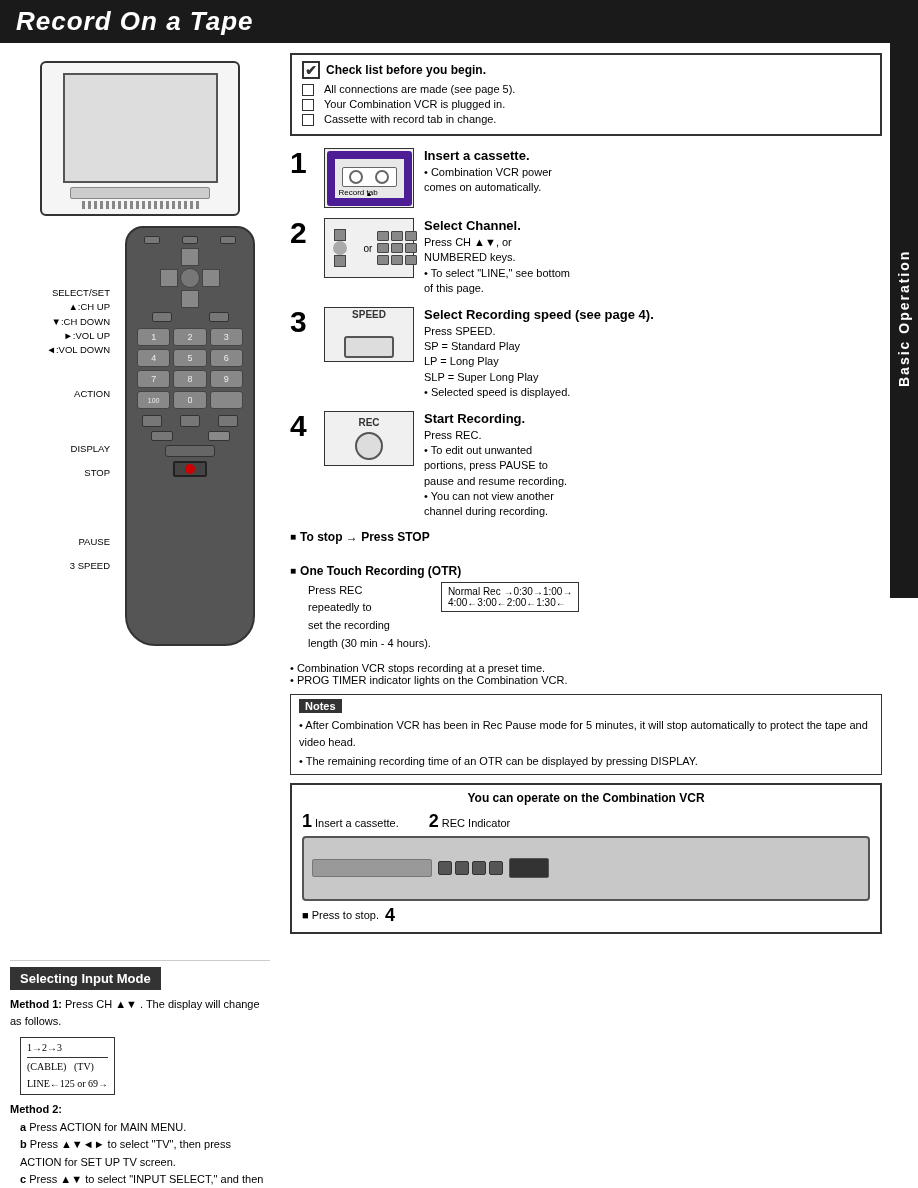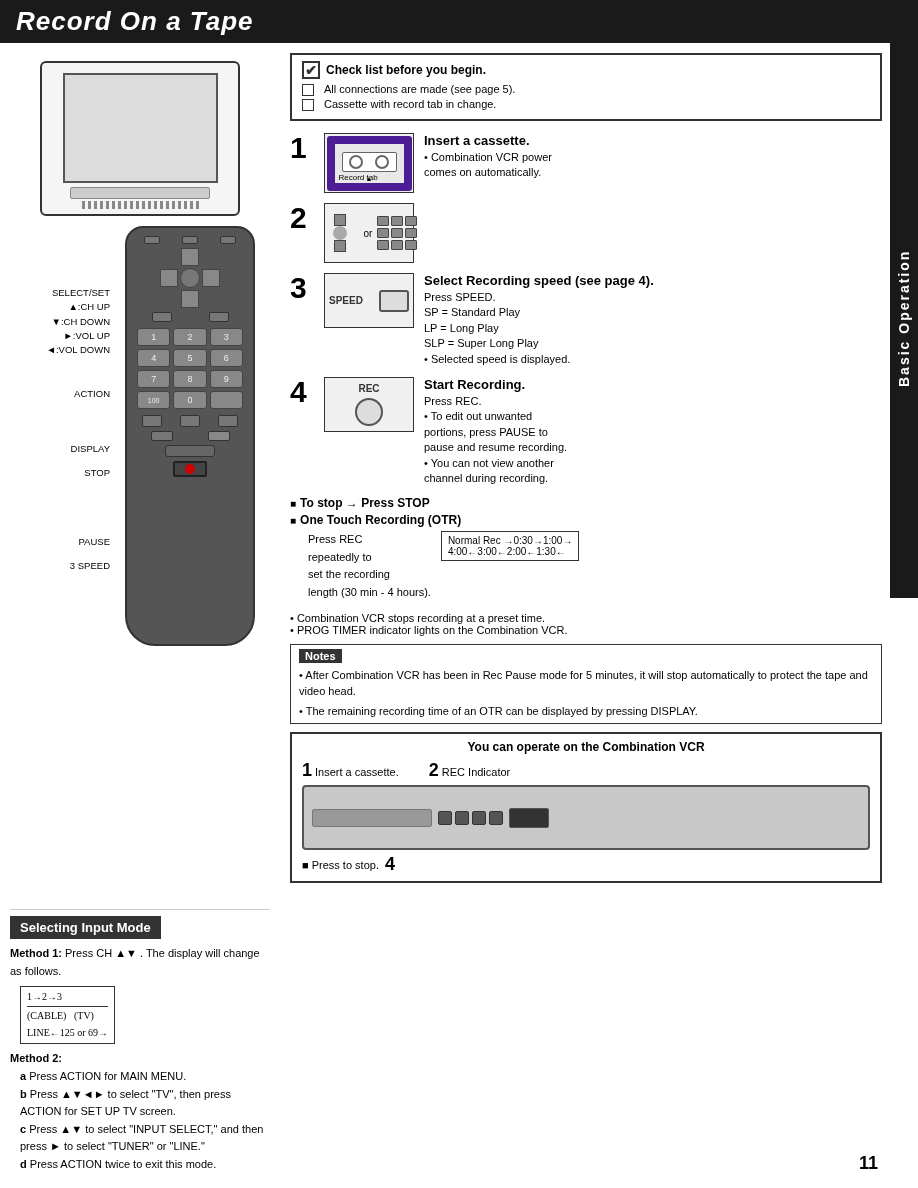--- a/index.html
+++ b/index.html
@@ -308,22 +308,23 @@
       background: #888;
       border: 1px solid #444;
       border-radius: 1px;
     }
 
     
     .speed-illus {
       width: 80px;
       height: 50px;
       display: flex;
-      align-items: center;
-      justify-content: center;
+      flex-direction: column;
+      align-items: center;
+      justify-content: flex-start;
       gap: 16px;
     }
     .speed-label-text {
       font-size: 10px;
       font-weight: bold;
       color: #333;
     }
     .speed-btn-rect {
       width: 50px;
       height: 22px;
@@ -355,21 +356,21 @@
       background: #ddd;
     }
 
     
     .to-stop-line {
       display: flex;
       align-items: center;
       gap: 4px;
       font-size: 12px;
       font-weight: bold;
-      margin: 6px 0 3px 0;
+      margin: 6px 0 20px 0;
     }
     .to-stop-line::before {
       content: '■';
       font-size: 10px;
     }
 
     
     .otr-section {
       margin-bottom: 8px;
     }
@@ -637,20 +638,24 @@
       <div class="checklist-title">
         <div class="check-icon">✔</div>
         <span>Check list before you begin.</span>
       </div>
       <div class="checklist-item">
         <div class="checkbox"></div>
         <span>All connections are made (see page 5).</span>
       </div>
       <div class="checklist-item">
         <div class="checkbox"></div>
+        <span>Your Combination VCR is plugged in.</span>
+      </div>
+      <div class="checklist-item">
+        <div class="checkbox"></div>
         <span>Cassette with record tab in change.</span>
       </div>
     </div>
 
     <div class="step">
       <div class="step-number">1</div>
       <div class="step-image cassette">
 
         <div class="cassette-illus">
           <div class="cassette-window">
@@ -685,20 +690,29 @@
             <div class="num-btn"></div>
             <div class="num-btn"></div>
             <div class="num-btn"></div>
             <div class="num-btn"></div>
             <div class="num-btn"></div>
             <div class="num-btn"></div>
             <div class="num-btn"></div>
             <div class="num-btn"></div>
             <div class="num-btn"></div>
           </div>
+        </div>
+      </div>
+      <div class="step-desc">
+        <div class="step-title">Select Channel.</div>
+        <div class="step-text">
+          <span>Press CH ▲▼, or</span><br>
+          <span>NUMBERED keys.</span><br>
+          <span>• To select "LINE," see bottom</span><br>
+          <span>  of this page.</span>
         </div>
       </div>
     </div>
 
     <div class="step">
       <div class="step-number">3</div>
       <div class="step-image speed">
         <div class="speed-illus">
           <div class="speed-label-text">SPEED</div>
           <div class="speed-btn-rect"></div>

